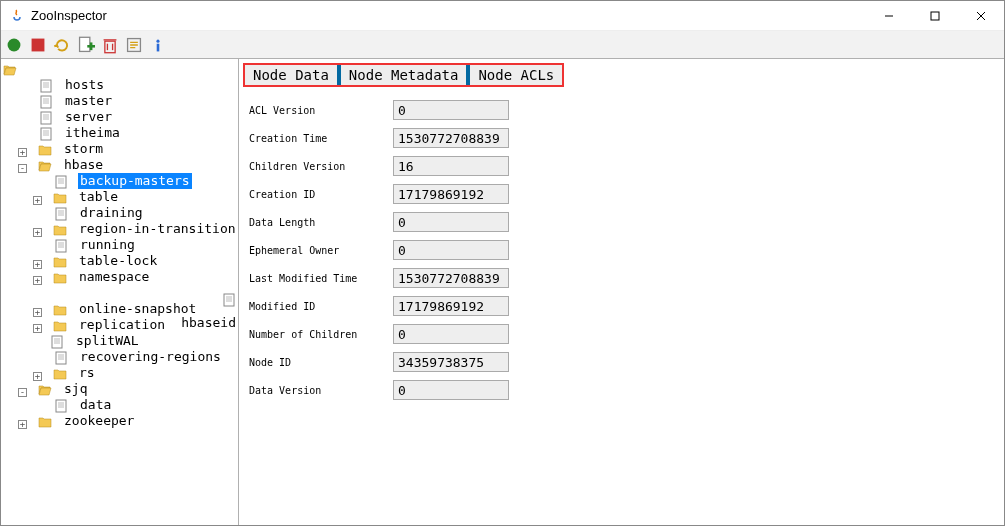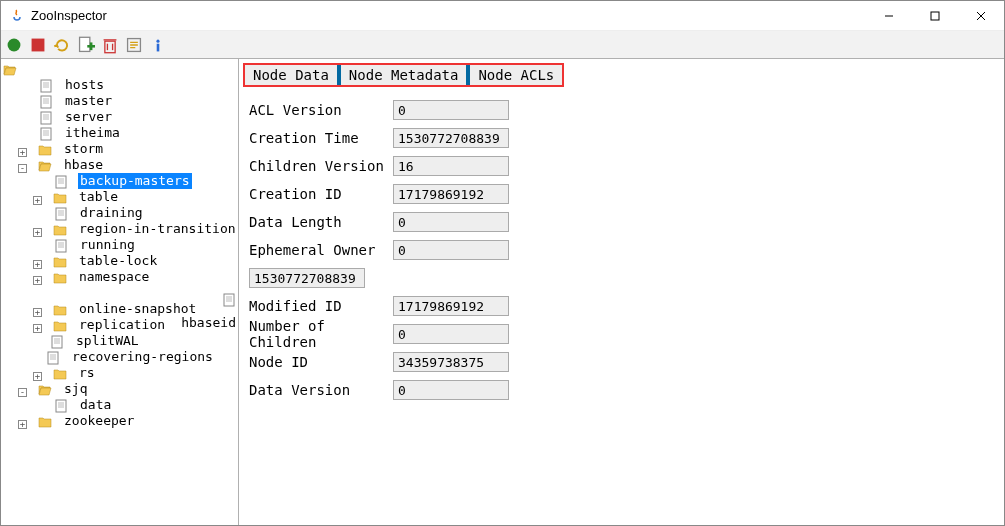--- a/index.html
+++ b/index.html
@@ -22,21 +22,21 @@
 .tree .ico { width: 14px; height: 14px; display: inline-flex; align-items: center; justify-content: center; margin-right: 2px; flex-shrink: 0; }
 .tree .label { padding: 0 2px; }
 .tree .selected { background: #0a84ff; color: #fff; }
 .detail-pane { flex: 1; display: flex; flex-direction: column; }
 .tabs-wrap { padding: 4px 4px 0 4px; }
 .tabs { display: flex; border: 2px solid #e33; border-bottom: 2px solid #e33; width: fit-content; font-family: "SimSun", monospace; }
 .tab { padding: 2px 8px; border-right: 4px solid #0369a1; background: #eee; font-size: 14px; }
 .tab:last-child { border-right: none; }
 .metadata { padding: 10px; }
 .mrow { display: flex; align-items: center; height: 26px; margin-bottom: 2px; }
-.mlabel { width: 144px; font-family: "SimSun", monospace; font-size: 14px; }
+.mlabel { width: 144px; font-family: "SimSun", monospace; font-size: 10px; }
 .mval { width: 116px; height: 20px; border: 1px solid #aaa; background: #eee; padding: 1px 4px; font-family: monospace; font-size: 13px; display: flex; align-items: center; }
 
 .folder-closed { fill: #f4c955; stroke: #b58a1a; stroke-width: 0.5; }
 .folder-open { fill: #f4c955; stroke: #b58a1a; stroke-width: 0.5; }
 .file-ico rect { fill: #fff; stroke: #888; }
 </style>
 </head>
 <body>
 
 <div class="titlebar">
@@ -333,21 +333,21 @@
                       <rect x="1" y="1" width="10" height="12"></rect>
                       <line x1="3" y1="4" x2="9" y2="4" stroke="#bbb"></line>
                       <line x1="3" y1="6" x2="9" y2="6" stroke="#bbb"></line>
                       <line x1="3" y1="8" x2="9" y2="8" stroke="#bbb"></line>
                     </svg>
                   </span>
                   <span class="label">splitWAL</span>
                 </div>
               </li>
               <li>
-                <div class="row" style="padding-left: 24px;">
+                <div class="row" style="padding-left: 32px;">
                   <span class="no-toggle"></span>
                   <span class="ico">
                     <svg class="file-ico" viewBox="0 0 12 14" width="12" height="14">
                       <rect x="1" y="1" width="10" height="12"></rect>
                       <line x1="3" y1="4" x2="9" y2="4" stroke="#bbb"></line>
                       <line x1="3" y1="6" x2="9" y2="6" stroke="#bbb"></line>
                       <line x1="3" y1="8" x2="9" y2="8" stroke="#bbb"></line>
                     </svg>
                   </span>
                   <span class="label">recovering-regions</span>
@@ -435,20 +435,21 @@
         </div>
         <div class="mrow">
           <div class="mlabel">Data Length</div>
           <div class="mval">0</div>
         </div>
         <div class="mrow">
           <div class="mlabel">Ephemeral Owner</div>
           <div class="mval">0</div>
         </div>
         <div class="mrow">
+          <div class="mlabel">Last Modified Time</div>
           <div class="mval">1530772708839</div>
         </div>
         <div class="mrow">
           <div class="mlabel">Modified ID</div>
           <div class="mval">17179869192</div>
         </div>
         <div class="mrow">
           <div class="mlabel">Number of Children</div>
           <div class="mval">0</div>
         </div>

